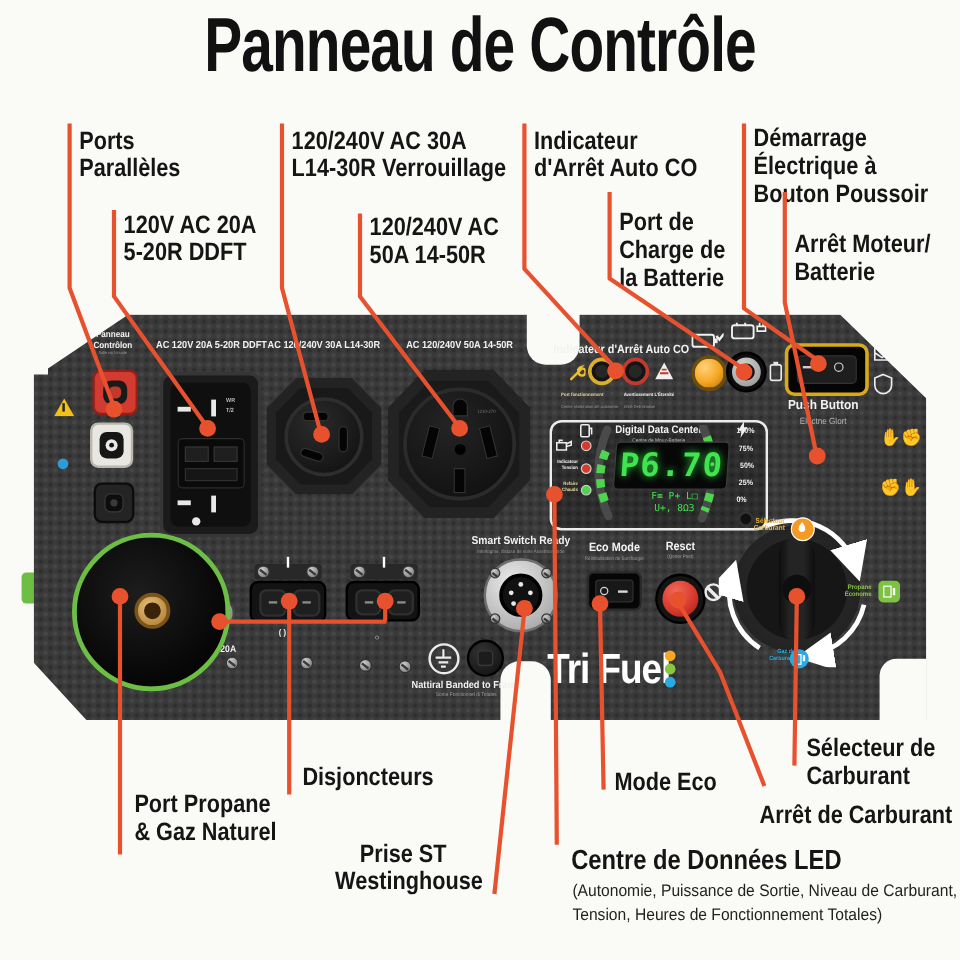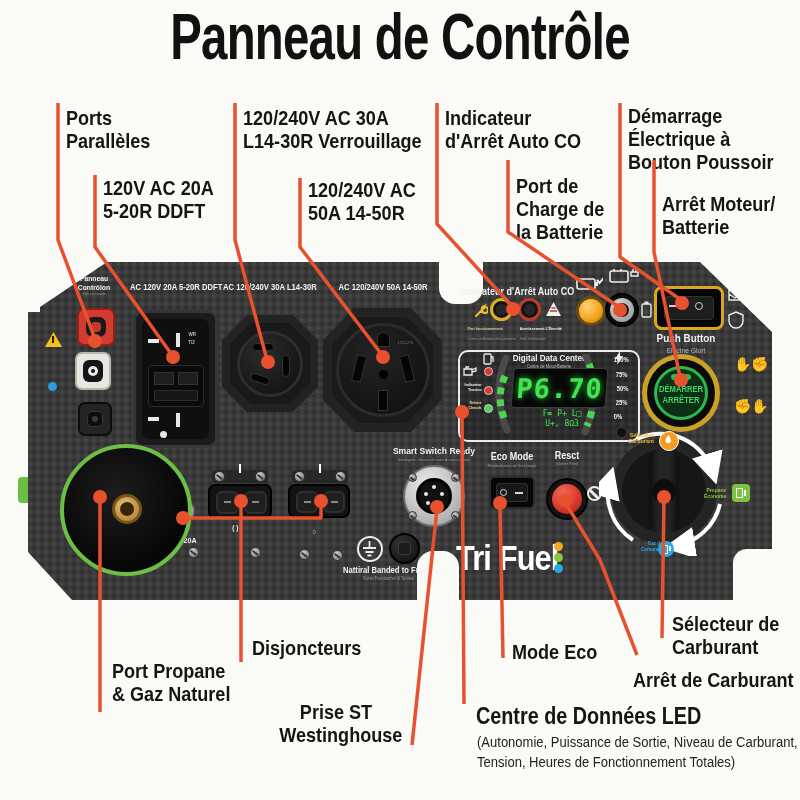--- a/index.html
+++ b/index.html
@@ -207,27 +207,20 @@
       <div class="abs" style="left:12px;top:16px;width:8px;height:2px;background:#cfcfcf"></div>
       <div class="abs" style="left:38px;top:13px;width:8px;height:8px;border-radius:50%;border:1.6px solid #cfcfcf"></div>
     </div>
     <svg class="abs" style="left:699px;top:26px" width="18" height="42" viewBox="0 0 18 42">
       <path d="M2,2 h13 v10 h-13 z M2,6 l6,4 6,-4" stroke="#ececec" stroke-width="1.4" fill="none"></path>
       <path d="M9,24 l7,3 v6 a7,7 0 0 1 -7,7 a7,7 0 0 1 -7,-7 v-6 z" stroke="#ececec" stroke-width="1.4" fill="none"></path>
     </svg>
     <div class="abs wtxt" style="left:598px;top:70px;width:120px;font-size:11px">Push Button</div>
     <div class="abs gtxt" style="left:598px;top:84px;width:120px;font-size:7.5px;color:#b5b5b5">Electne Glort</div>
 
-    <div class="abs" style="left:614px;top:92px;width:78px;height:78px;border-radius:50%;background:#C9A227">
-      <div class="abs" style="left:5px;top:5px;width:68px;height:68px;border-radius:50%;background:#0b0b0b"></div>
-      <div class="abs" style="left:12px;top:12px;width:54px;height:54px;border-radius:50%;border:3px solid #2EB850;background:#0E2F16"></div>
-      <div class="abs" style="left:29px;top:20px;width:20px;height:6px;border-radius:3px;background:#2EB850"></div>
-      <div class="abs wtxt" style="left:0;top:30px;width:78px;font-size:8.5px;color:#3FD463">DÉMARRER</div>
-      <div class="abs wtxt" style="left:0;top:41px;width:78px;font-size:8.5px;color:#3FD463">ARRÊTER</div>
-    </div>
     <div class="abs" style="left:706px;top:94px;font-family:'DejaVu Sans',sans-serif;font-size:14px;color:#dcdcdc">✋✊</div>
     <div class="abs" style="left:706px;top:136px;font-family:'DejaVu Sans',sans-serif;font-size:14px;color:#dcdcdc">✊✋</div>
 
     <div class="abs" style="left:430px;top:88px;width:182px;height:92px;border:2.5px solid #ECECEC;border-radius:10px;background:rgba(0,0,0,.22)"></div>
     <div class="abs wtxt" style="left:453px;top:91px;width:136px;font-size:9px">Digital Data Center</div>
     <div class="abs gtxt" style="left:453px;top:102px;width:136px;font-size:4.5px;color:#bdbdbd">Centre de Mouz-Batterie</div>
     <svg class="abs" style="left:455px;top:90px" width="12" height="13" viewBox="0 0 12 13">
       <rect x="1" y="2" width="7" height="10" rx="1" fill="none" stroke="#ececec" stroke-width="1.3"></rect>
       <path d="M8,5 h2 v5" stroke="#ececec" stroke-width="1.3" fill="none"></path>
     </svg>

